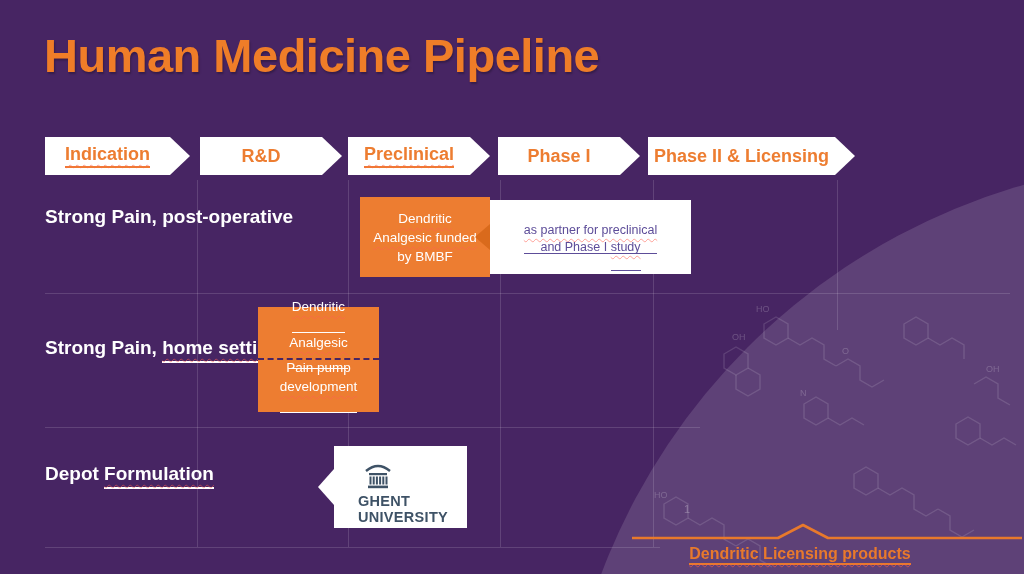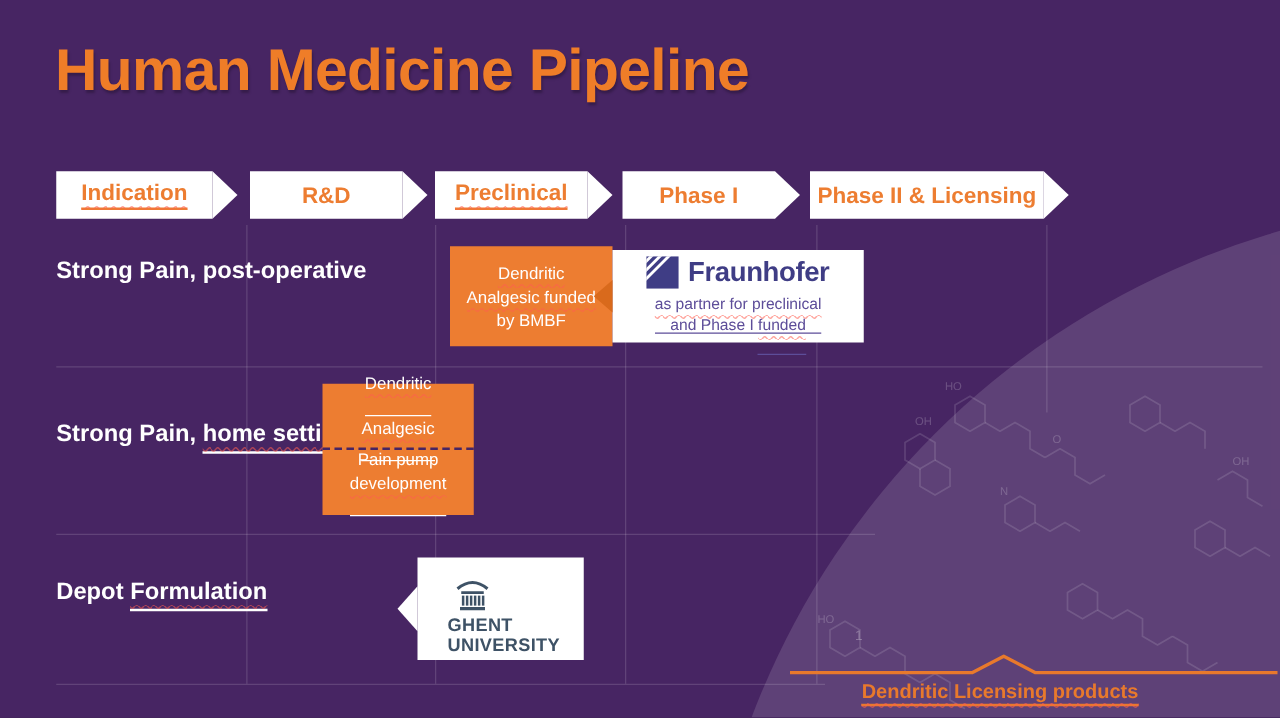--- a/index.html
+++ b/index.html
@@ -143,34 +143,23 @@
     <span class="rl-wrap"><span>Depot</span></span>
     <span class="rl-wrap"><span class="u sq">Formulation</span></span>
   </div>
 
   <div class="card orange" style="left:360px;top:197px;width:130px;height:80px">
     <span class="sq">Dendritic</span>
     <span class="sq">Analgesic funded</span>
     <span>by BMBF</span>
   </div>
   <div class="card white fh-card" style="left:490px;top:200px;width:201px;height:74px">
-    <div class="fh-brandrow">
-      <svg class="fh-logo" width="26" height="26" viewBox="0 0 26 26">
-        <rect x="0" y="0" width="26" height="26" fill="#3F3D85"></rect>
-        <g stroke="#ffffff" stroke-width="2.3">
-          <line x1="-2" y1="20" x2="20" y2="-2"></line>
-          <line x1="-2" y1="13" x2="13" y2="-2"></line>
-          <line x1="-2" y1="6" x2="6" y2="-2"></line>
-        </g>
-      </svg>
-      <span class="fh-name">Fraunhofer</span>
-    </div>
     <div class="fh-caption">
       <span class="u1 sq">as partner for preclinical</span><br>
-      <span>and Phase I </span><span class="u1 sq">funded</span>
+      <span>and Phase I </span><span class="u1 sq">study</span>
     </div>
   </div>
   <div class="tri dark-orange" style="left:475px;top:224px"></div>
 
   <div class="card orange" style="left:258px;top:307px;width:121px;height:105px;justify-content:flex-start">
     <div class="half">
       <span class="u1 sq">Dendritic</span>
       <span class="u1 sq">Analgesic</span>
     </div>
     <div class="dash-div"></div>

